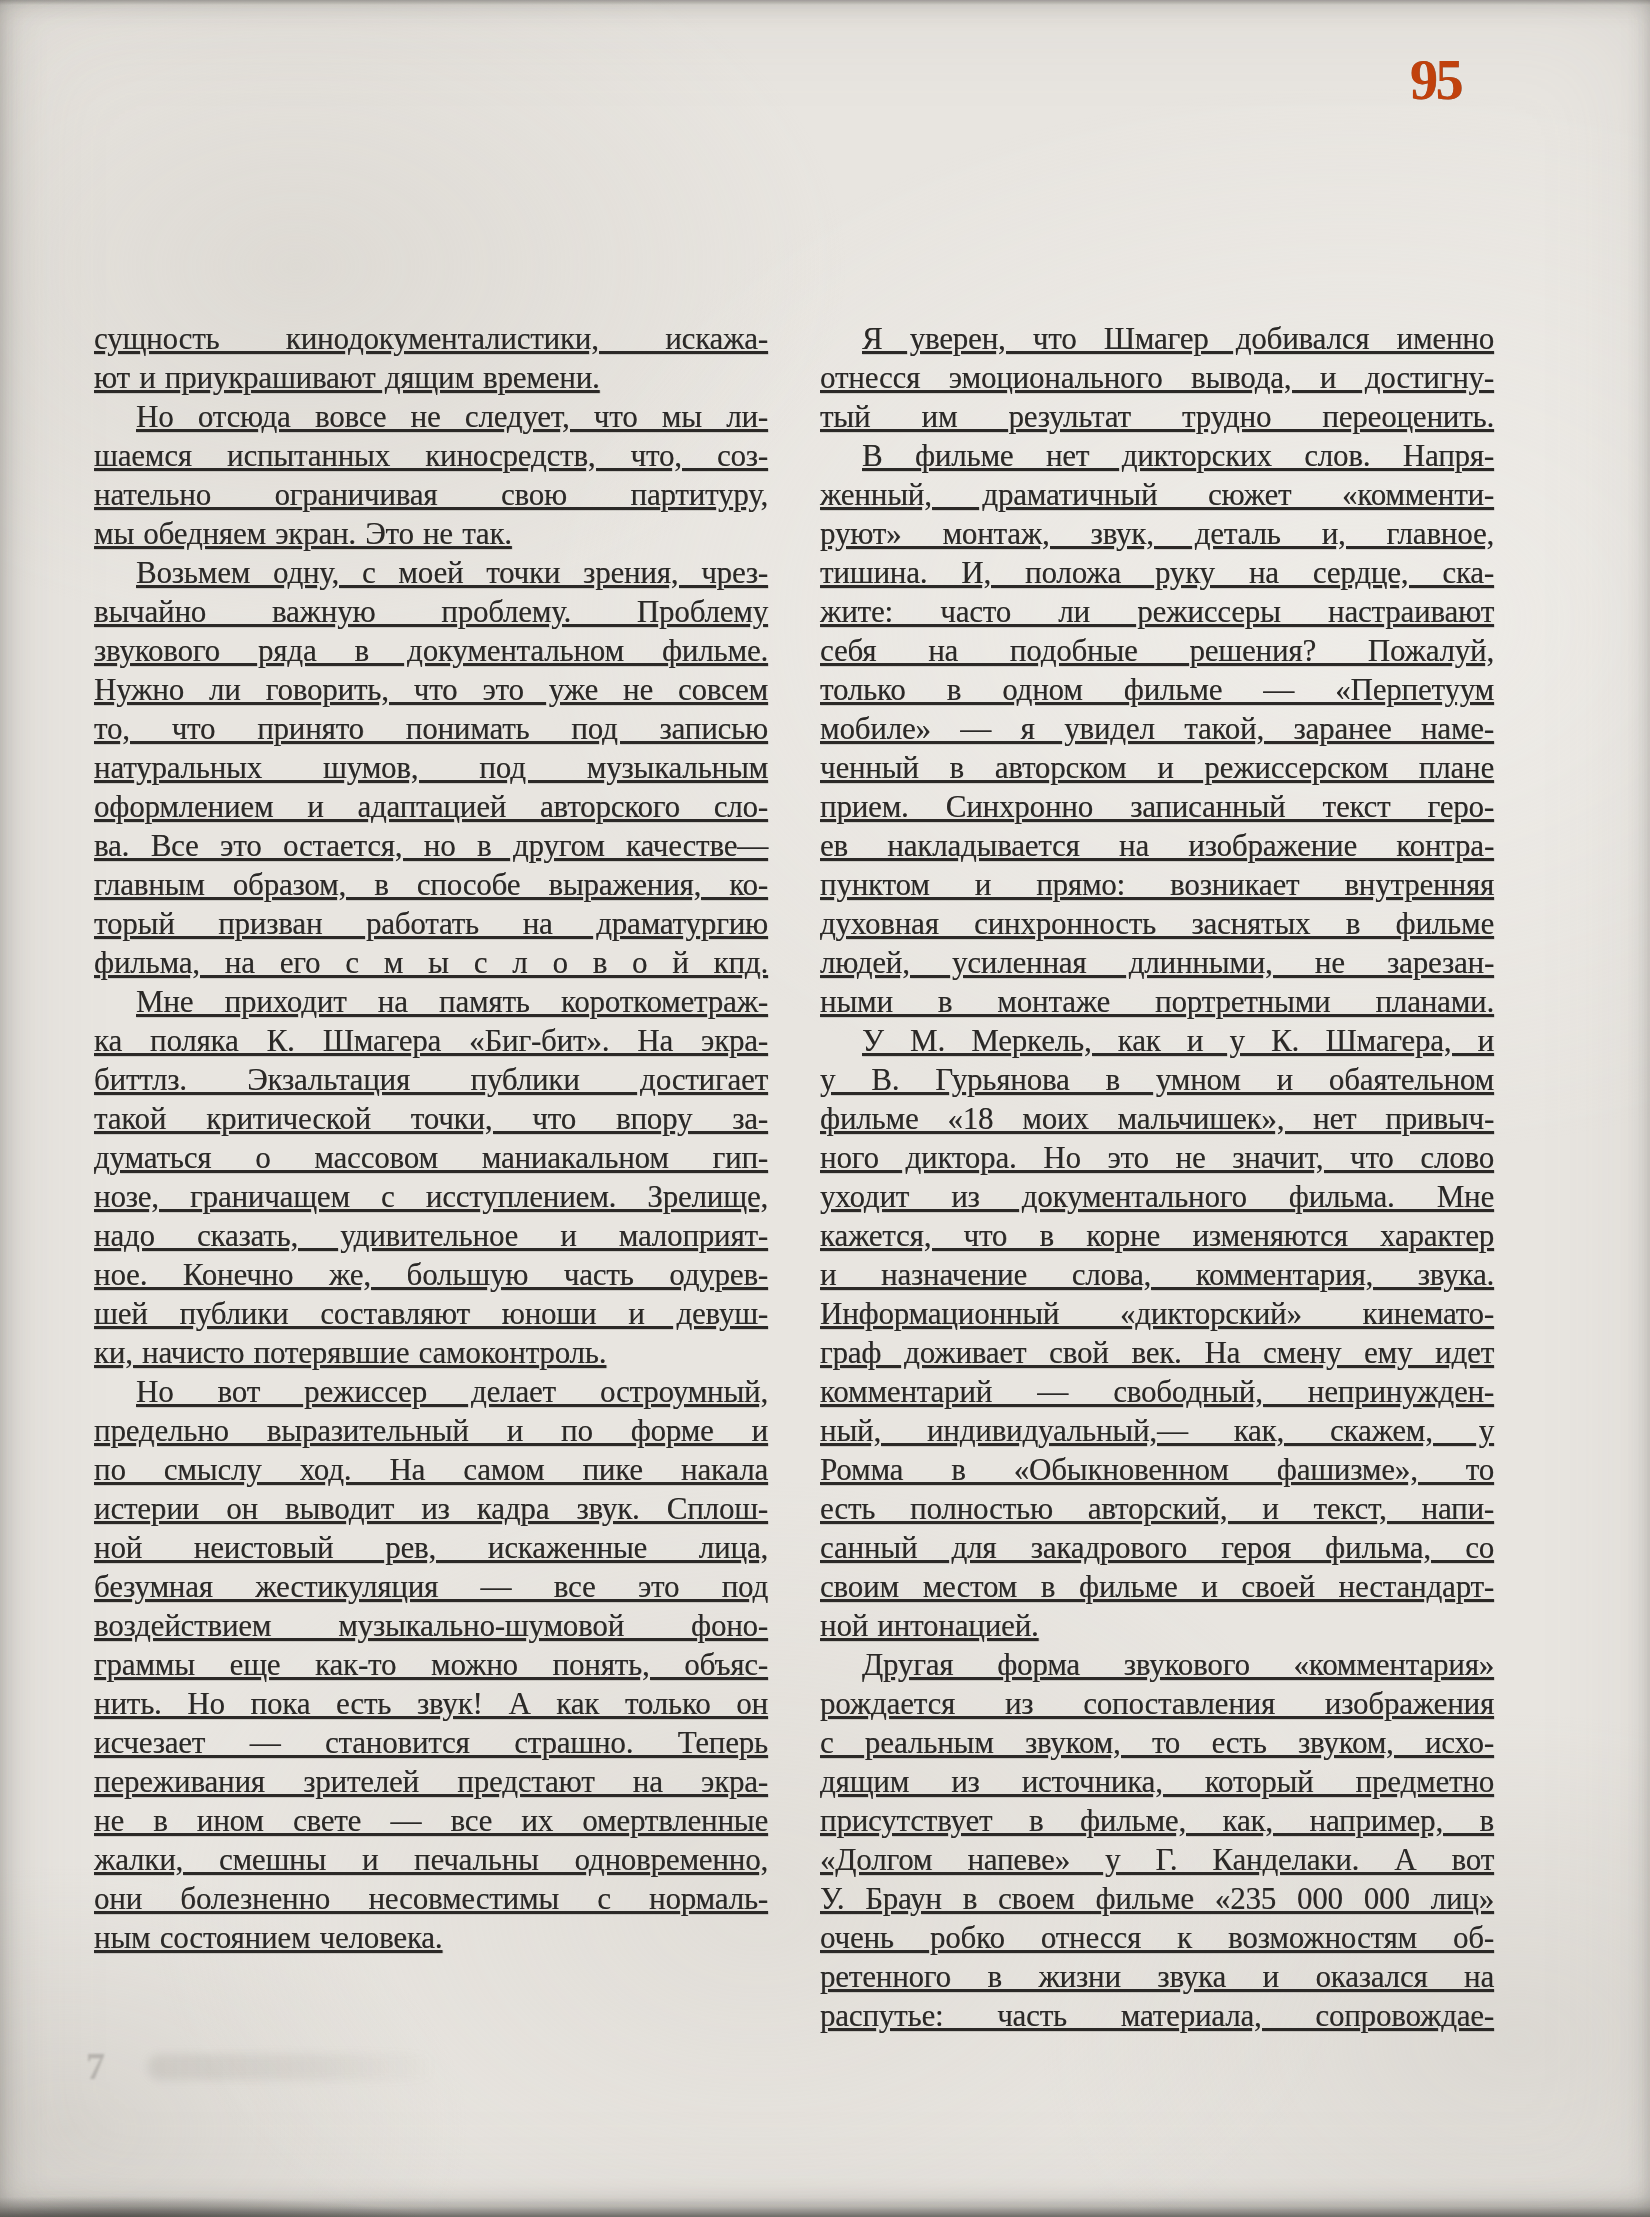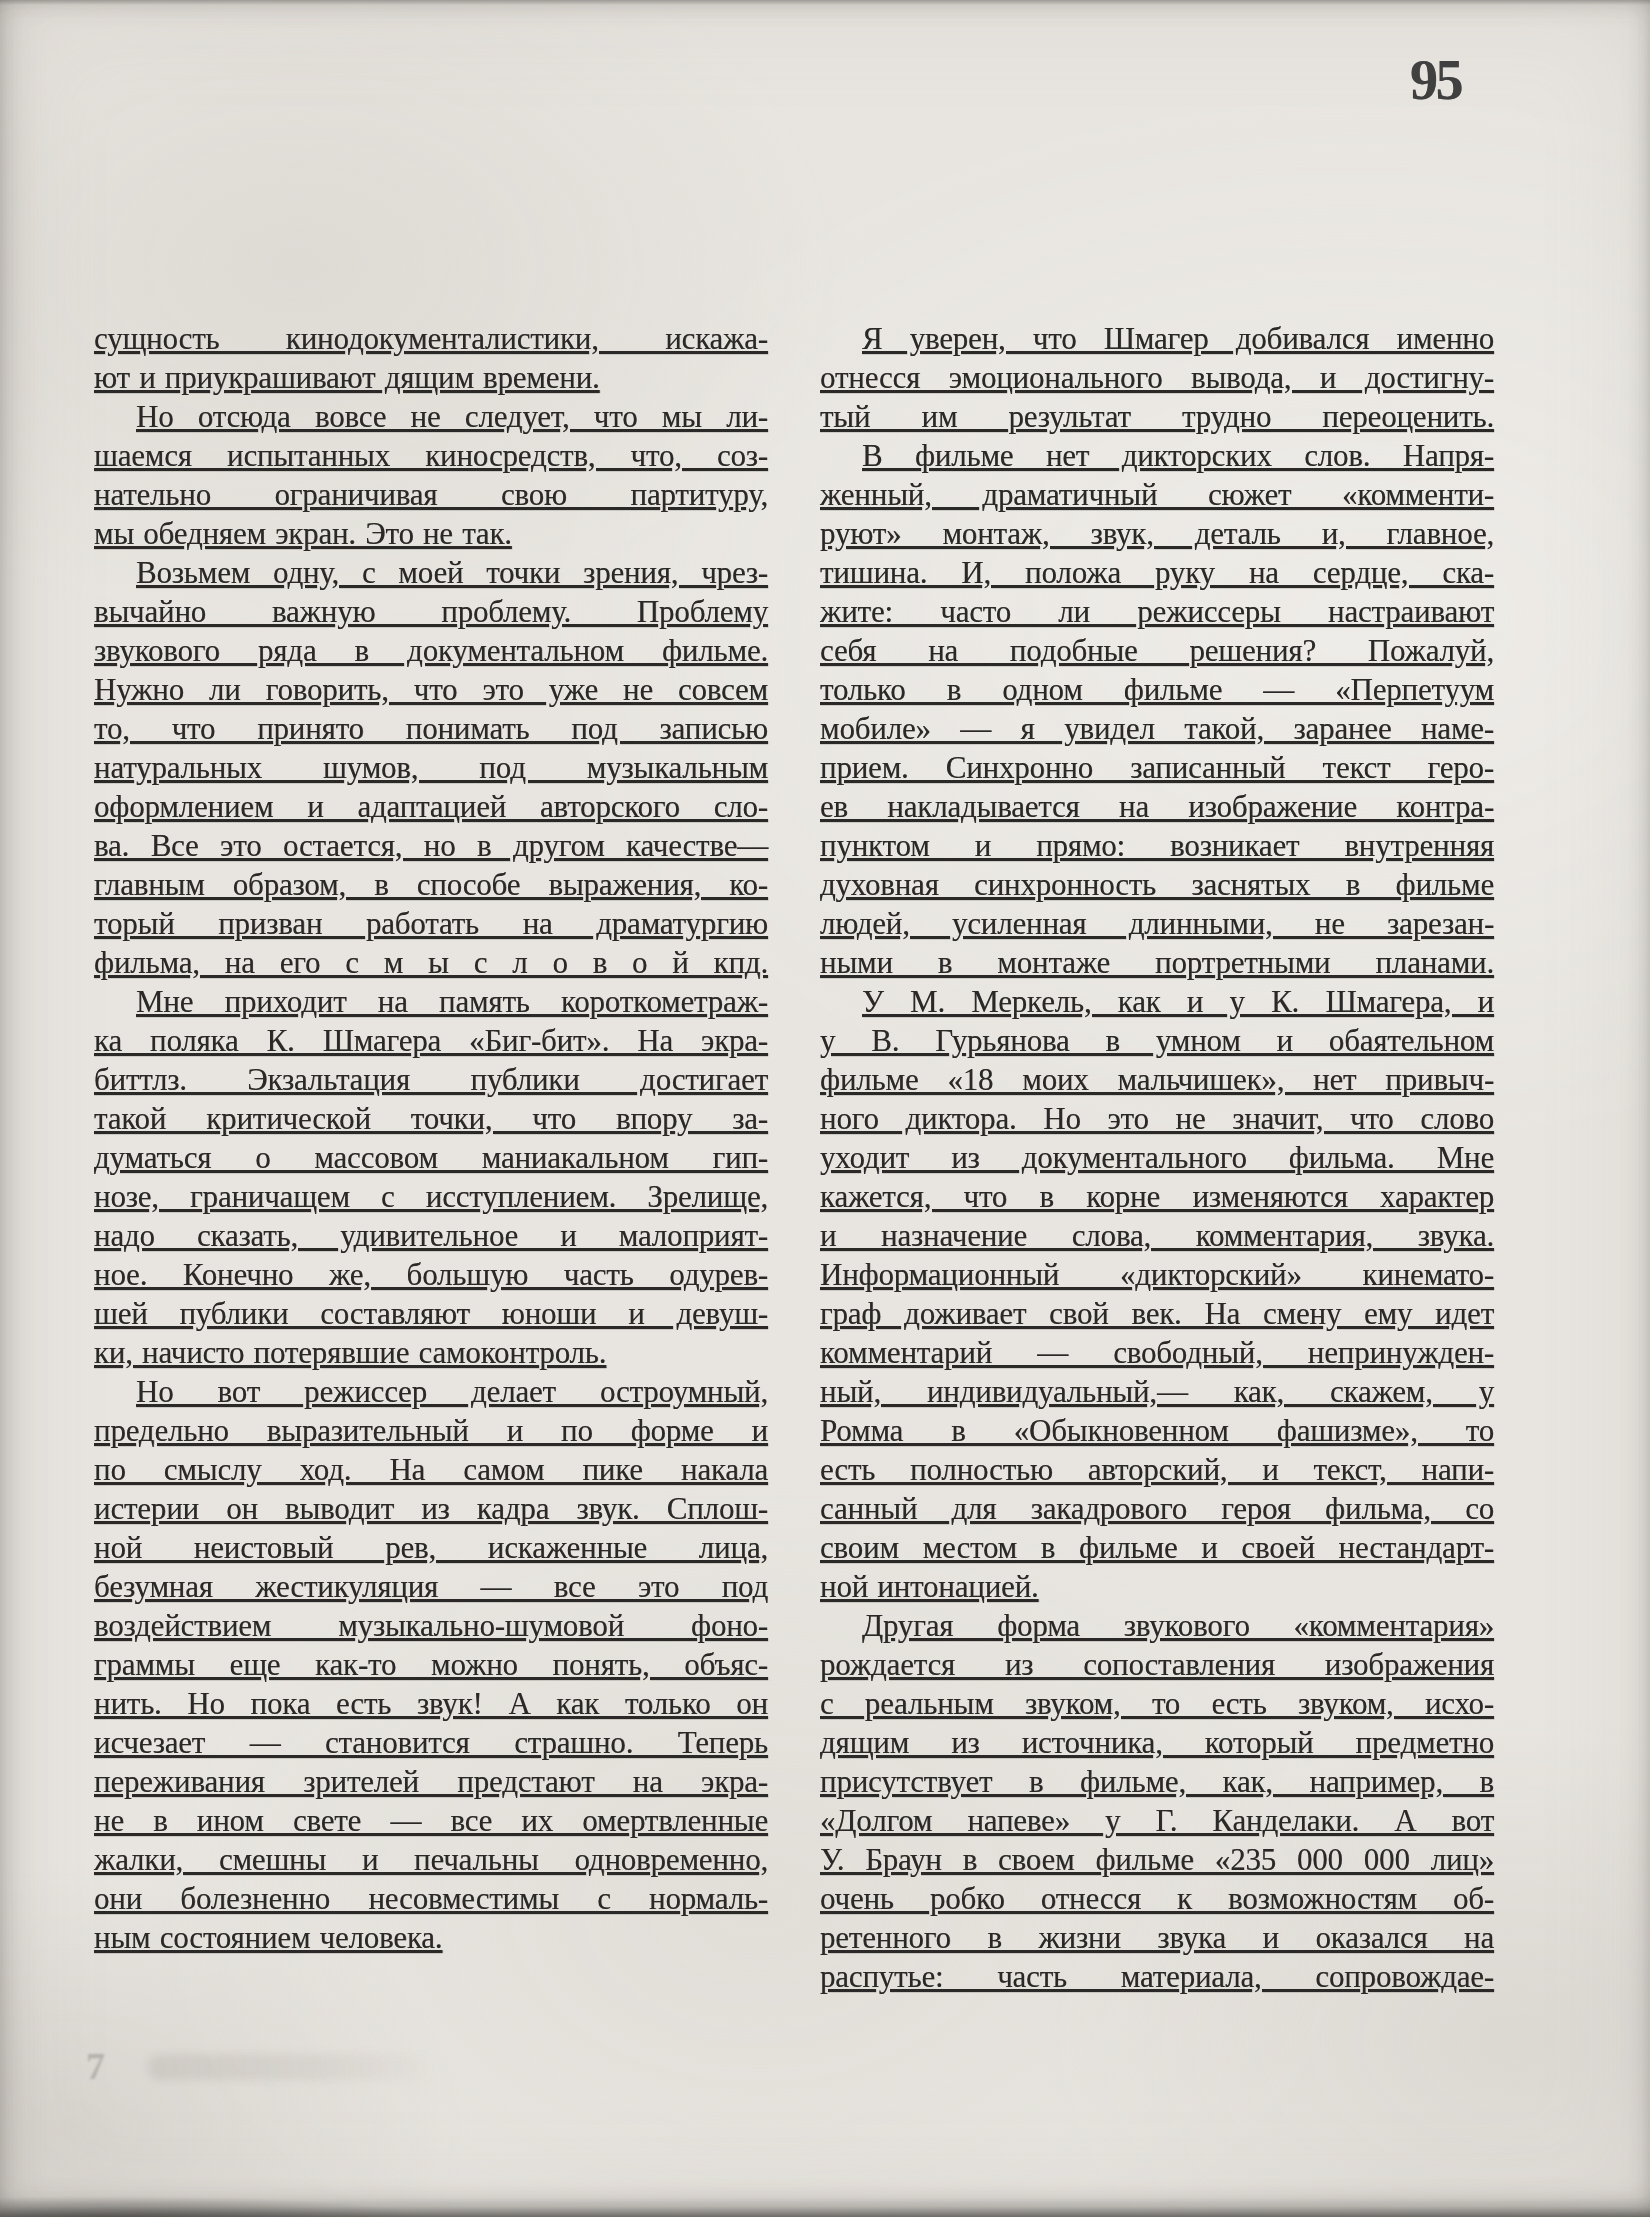--- a/index.html
+++ b/index.html
@@ -35,21 +35,21 @@
     background:
       radial-gradient(367px 26px at 7% 100%, rgba(45,44,42,0.45), transparent 85%),
       linear-gradient(to top, rgba(45,44,42,0.62) 0px, rgba(45,44,42,0.30) 6.1px, rgba(45,44,42,0.10) 11.4px, transparent 21px);
   }
   .page-number {
     position: absolute;
     left: 1410px;
     top: 52px;
     font: bold 56px/1 "Liberation Serif", serif;
     letter-spacing: -2.6px;
-    color: #404040;
+    color: #c2410c;
     text-shadow: 0.3px 0.3px 0.5px rgba(35,34,32,0.55);
   }
   .col {
     position: absolute;
     top: 319px;
     width: 674px;
     font-size: 31px;
     line-height: 39px;
     color: #2b2927;
     letter-spacing: -0.2px;
@@ -140,20 +140,21 @@
     <div class="line">отнесся эмоционального вывода, и достигну-</div>
     <div class="line">тый им результат трудно переоценить.</div>
     <div class="line indent">В фильме нет дикторских слов. Напря-</div>
     <div class="line">женный, драматичный сюжет «комменти-</div>
     <div class="line">руют» монтаж, звук, деталь и, главное,</div>
     <div class="line">тишина. И, положа руку на сердце, ска-</div>
     <div class="line">жите: часто ли режиссеры настраивают</div>
     <div class="line">себя на подобные решения? Пожалуй,</div>
     <div class="line">только в одном фильме — «Перпетуум</div>
     <div class="line">мобиле» — я увидел такой, заранее наме-</div>
+    <div class="line">ченный в авторском и режиссерском плане</div>
     <div class="line">прием. Синхронно записанный текст геро-</div>
     <div class="line">ев накладывается на изображение контра-</div>
     <div class="line">пунктом и прямо: возникает внутренняя</div>
     <div class="line">духовная синхронность заснятых в фильме</div>
     <div class="line">людей, усиленная длинными, не зарезан-</div>
     <div class="line">ными в монтаже портретными планами.</div>
     <div class="line indent">У М. Меркель, как и у К. Шмагера, и</div>
     <div class="line">у В. Гурьянова в умном и обаятельном</div>
     <div class="line">фильме «18 моих мальчишек», нет привыч-</div>
     <div class="line">ного диктора. Но это не значит, что слово</div>

